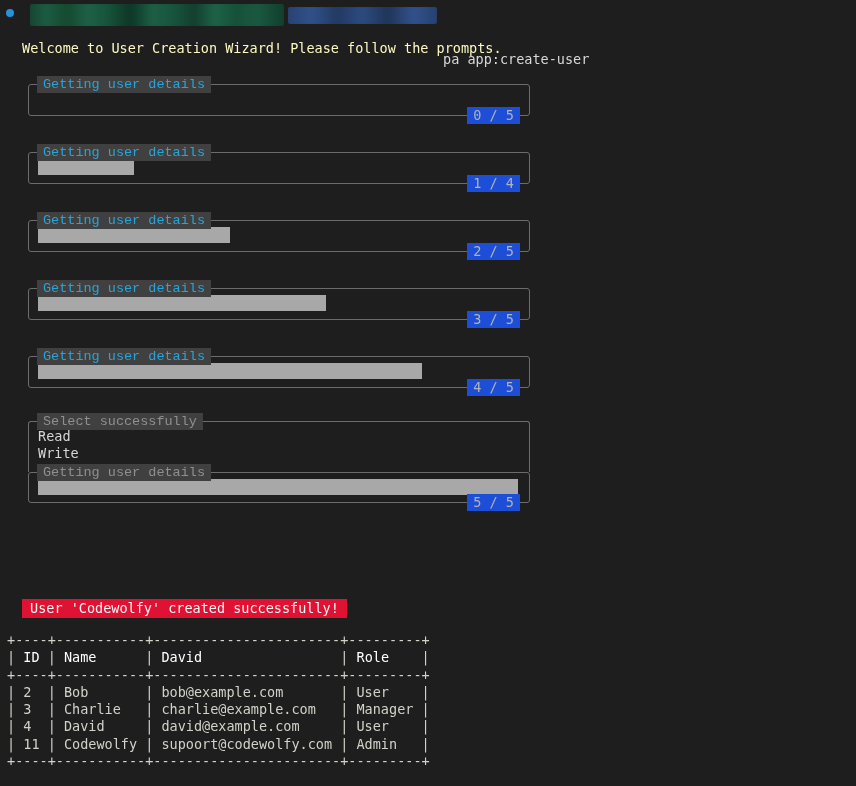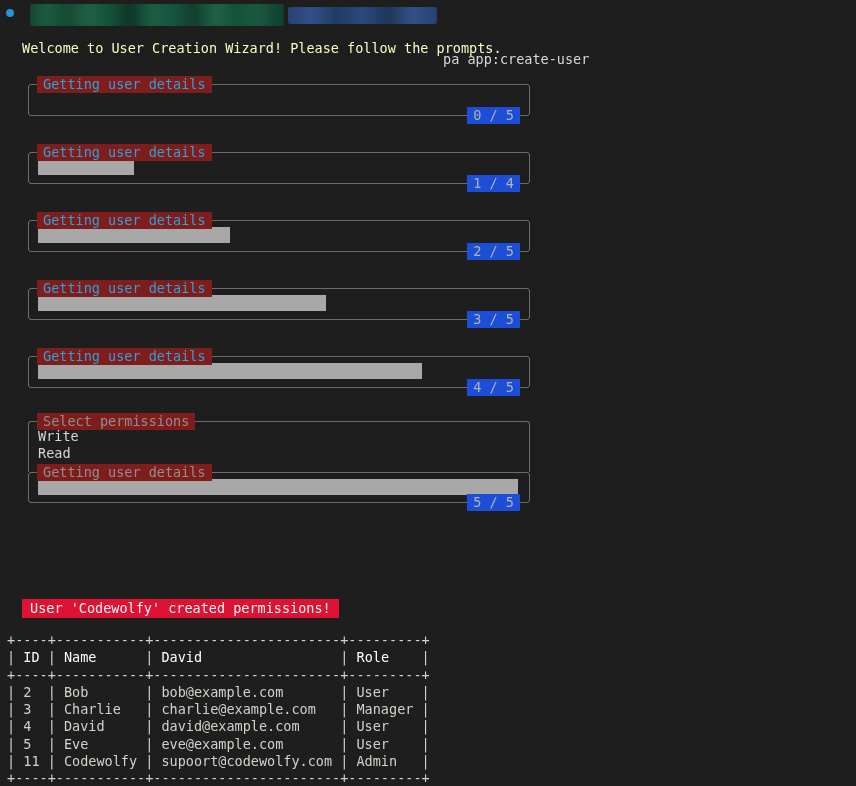--- a/index.html
+++ b/index.html
@@ -21,22 +21,22 @@
   .blob-green i { background:linear-gradient(90deg,#153f2e 0%,#1c5c43 8%,#14492f 16%,#1e6148 24%,#16523a 32%,#0e3526 40%,#1d5f45 48%,#175540 56%,#123f2d 64%,#1e6349 72%,#155138 80%,#1a5a41 88%,#0f3a29 100%); }
   .blob-blue { left:288px; top:7px; width:149px; height:17px; }
   .blob-blue i { background:linear-gradient(90deg,#26406d 0%,#31518c 18%,#223a61 34%,#2d4b80 50%,#1f3558 66%,#33518c 82%,#243e6a 100%); }
   .command { left:443px; top:6px; line-height:18px; color:#d8d8d8;margin-top:44px; }
 
   .welcome { left:22px; top:40px; line-height:16px; color:#fef9c3; }
 
   
   .prompt-box { position:absolute; left:28px; width:502px;
                 border:1px solid #6c6c6c; border-radius:3px; }
-  .box-title { position:absolute; top:-9px; left:8px; background:#7f1d1d;
-               padding:0 6px; line-height:17px; color:#29a4d9; white-space:nowrap; }
+  .box-title { position:absolute; top:-9px; left:8px; background:#404040;
+               padding:0 6px; line-height:17px; color:#29a4d9; white-space:nowrap;font-family:Liberation Mono, monospace; }
   .muted .box-title { color:#8f8f8f; }
   .box-count { position:absolute; bottom:-9px; right:9px; background:#1d4ed8;
                padding:0 6px; line-height:17px; color:#b3b3b3; white-space:nowrap; }
   .bar { margin:6px 9px 0; height:16px; background:#a8a8a8; width:0; }
   .step-box { height:32px; }
   .perm-box { top:421px; height:51px; border-bottom:none; border-radius:3px 3px 0 0; padding-top:6px; }
   .final-box { top:472px; height:31px; }
   .confirm-box { top:540px; height:32px; padding-top:6px; }
   .prompt-line { padding:0 9px; line-height:17px; color:#d6d6d6; }
 
@@ -85,39 +85,38 @@
     <div class="bar" style="width: 288px;"></div>
     <span class="box-count">3 / 5</span>
   </div>
   <div class="prompt-box step-box" style="top:356px">
     <span class="box-title">Getting user details</span>
     <div class="bar" style="width: 384px;"></div>
     <span class="box-count">4 / 5</span>
   </div>
 
   <div class="prompt-box perm-box muted">
-    <span class="box-title">Select permissions</span>
+    <span class="box-title">Select successfully</span>
+    <div class="prompt-line">Read</div>
     <div class="prompt-line">Write</div>
-    <div class="prompt-line">Read</div>
   </div>
 
   <div class="prompt-box final-box muted">
     <span class="box-title">Getting user details</span>
     <div class="bar" style="width: 480px;"></div>
     <span class="box-count">5 / 5</span>
   </div>
 
 
-  <div class="abs banner">User 'Codewolfy' created permissions!</div>
+  <div class="abs banner">User 'Codewolfy' created successfully!</div>
 
   <div class="abs ascii-table" id="users-table">
       <div class="t-line">+----+-----------+-----------------------+---------+</div>
       <div class="t-line">|<span class="hcell"> ID </span>|<span class="hcell"> Name      </span>|<span class="hcell"> David                 </span>|<span class="hcell"> Role    </span>|</div>
       <div class="t-line">+----+-----------+-----------------------+---------+</div>
       <div class="t-line">| 2  | Bob       | bob@example.com       | User    |</div>
       <div class="t-line">| 3  | Charlie   | charlie@example.com   | Manager |</div>
       <div class="t-line">| 4  | David     | david@example.com     | User    |</div>
-      <div class="t-line">| 5  | Eve       | eve@example.com       | User    |</div>
       <div class="t-line">| 11 | Codewolfy | supoort@codewolfy.com | Admin   |</div>
       <div class="t-line">+----+-----------+-----------------------+---------+</div>
     </div>
 
 </div>
 
 </body></html>

